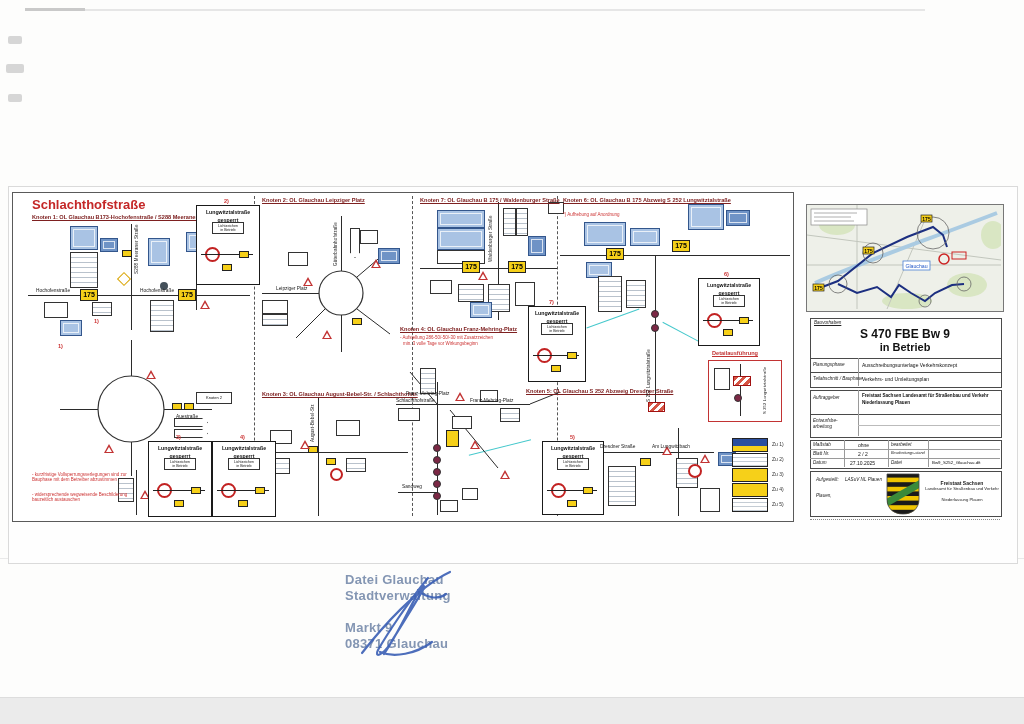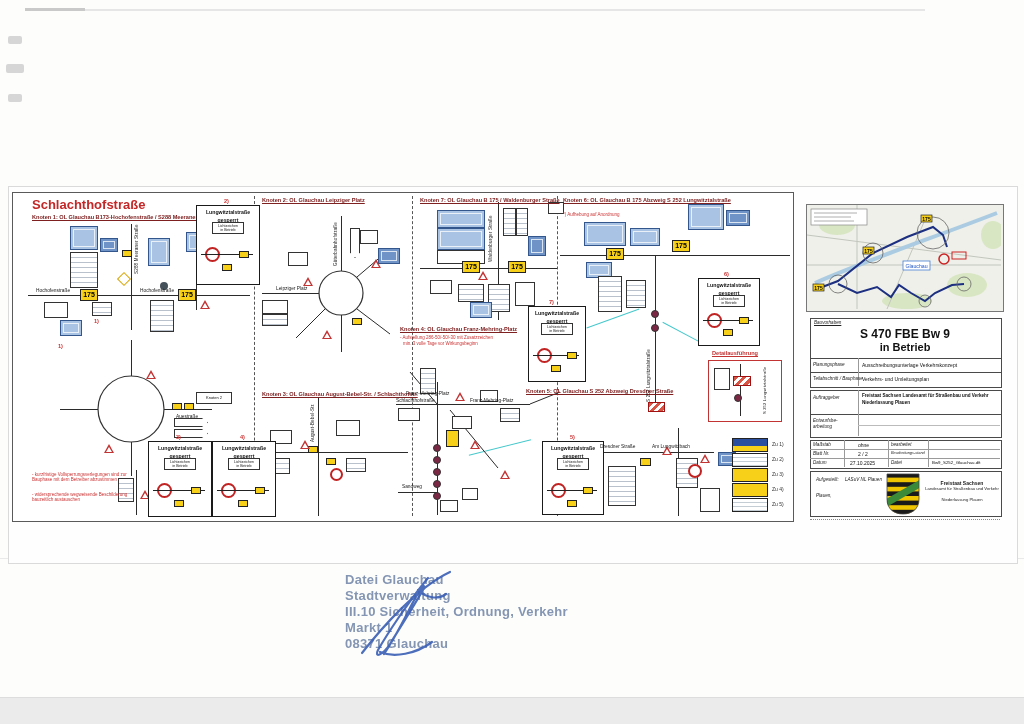--- a/index.html
+++ b/index.html
@@ -459,22 +459,21 @@
     </g>
     <path d="M1,1 H33 V26 C33,36 26,41 17,41 C8,41 1,36 1,26 Z" fill="none" stroke="#444" stroke-width="0.8"></path>
   </svg>
   <div class="tb-lab" style="left:928px;top:480px;width:68px;text-align:center;font-style:normal;font-size:5px;font-weight:bold;">Freistaat Sachsen</div>
   <div class="tb-lab" style="left:924px;top:487px;width:76px;text-align:center;font-style:normal;font-size:4.2px;white-space:normal;line-height:4.6px;">Landesamt für Straßenbau und Verkehr</div>
   <div class="tb-lab" style="left:928px;top:497px;width:68px;text-align:center;font-style:normal;font-size:4.2px;">Niederlassung Plauen</div>
   <div class="hair" style="left:810px;top:519px;width:190px;height:0;border-top:1px dotted #888;background:none;"></div>
 
   <div class="stamp-line" style="left:345px;top:572px;">Datei Glauchau</div>
   <div class="stamp-line" style="left:345px;top:588px;">Stadtverwaltung</div>
-  <div class="stamp-line" style="left:345px;top:604px;">III.10 Sicherheit, Ordnung, Verkehr</div>
-  <div class="stamp-line" style="left:345px;top:620px;">Markt 1</div>
+  <div class="stamp-line" style="left:345px;top:620px;">Markt 9</div>
   <div class="stamp-line" style="left:345px;top:636px;">08371 Glauchau</div>
   <svg class="top" width="300" height="140" viewBox="0 0 300 140" style="left:320px;top:550px;pointer-events:none;">
     <g stroke="#3a5fb5" stroke-width="2.2" fill="none" stroke-linecap="round" opacity="0.9">
       <path d="M42,103 C60,80 96,38 130,22"></path>
       <path d="M108,28 C88,52 66,86 58,100 C54,108 62,106 70,94 C86,68 100,46 104,38 C106,32 98,42 92,54 C80,78 68,98 64,104"></path>
       <path d="M60,102 C74,108 96,104 112,92"></path>
       <path d="M98,40 C106,48 118,50 126,44"></path>
     </g>
   </svg>
 

